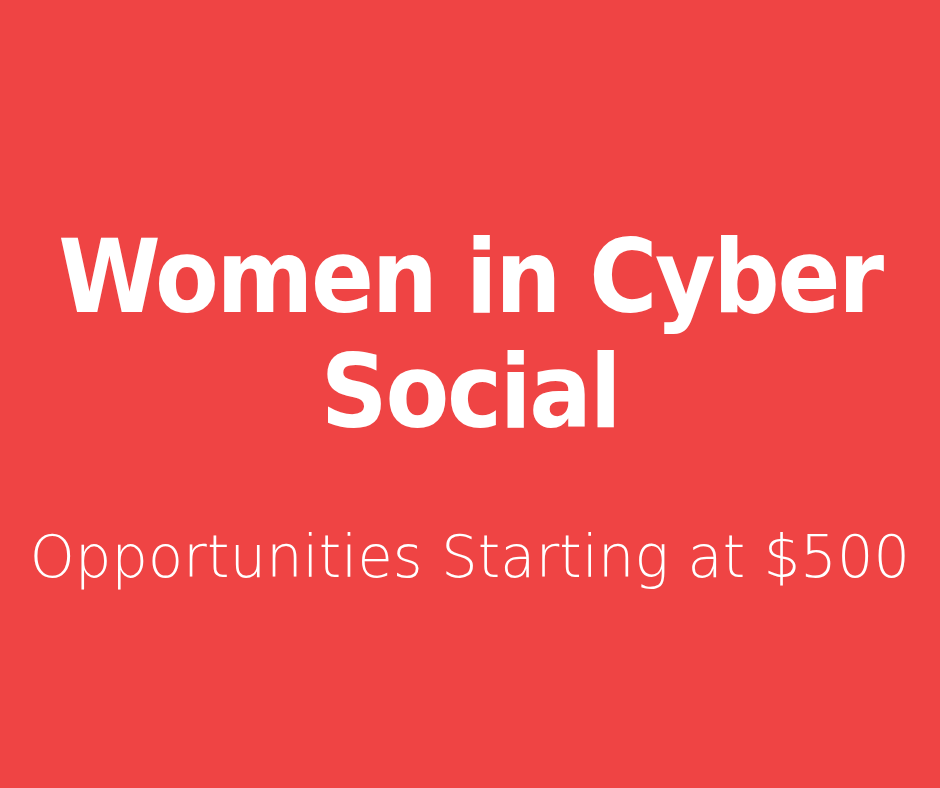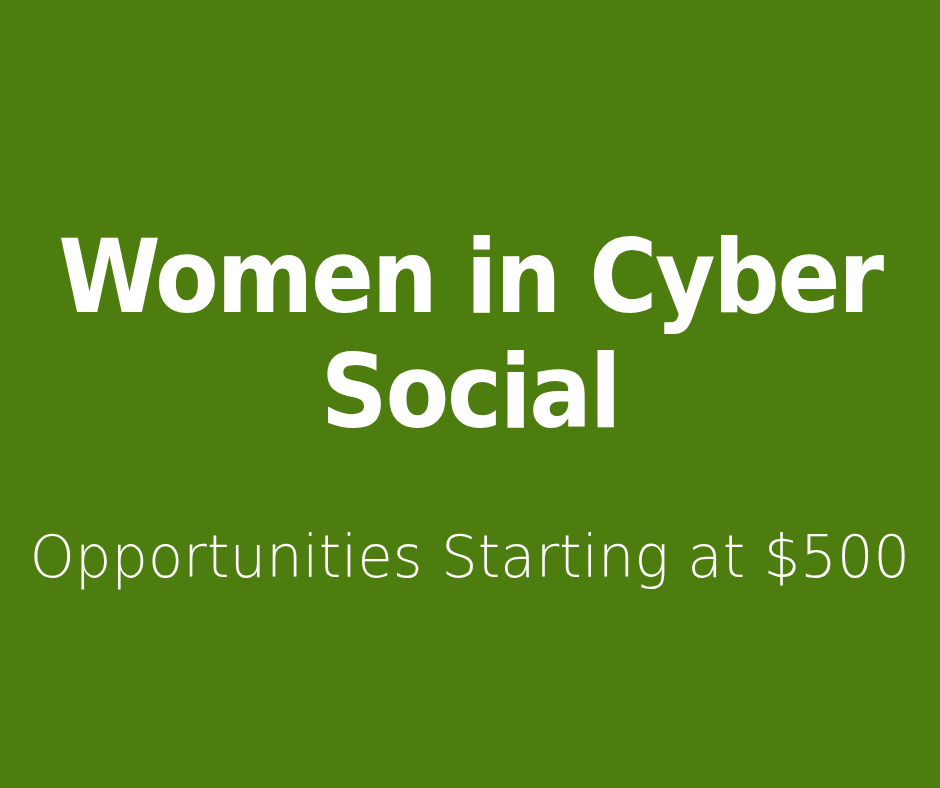--- a/index.html
+++ b/index.html
@@ -62,20 +62,20 @@
     letter-spacing: 0.2px;
     white-space: nowrap;
     -webkit-font-smoothing: antialiased;
     transform: scaleX(0.97);
     transform-origin: 50% 50%;
   }
 </style>
 </head>
 <body>
 
-<div id="poster" style="background: #4d7c0f;">
+<div id="poster" style="background: #ef4444;">
 
   <h1 class="headline" style="color: rgb(255, 255, 255);">Women in Cyber
 Social</h1>
 
   <p class="subtitle" style="color: rgb(255, 255, 255);">Opportunities Starting at $500</p>
 
 </div>
 
 </body></html>

